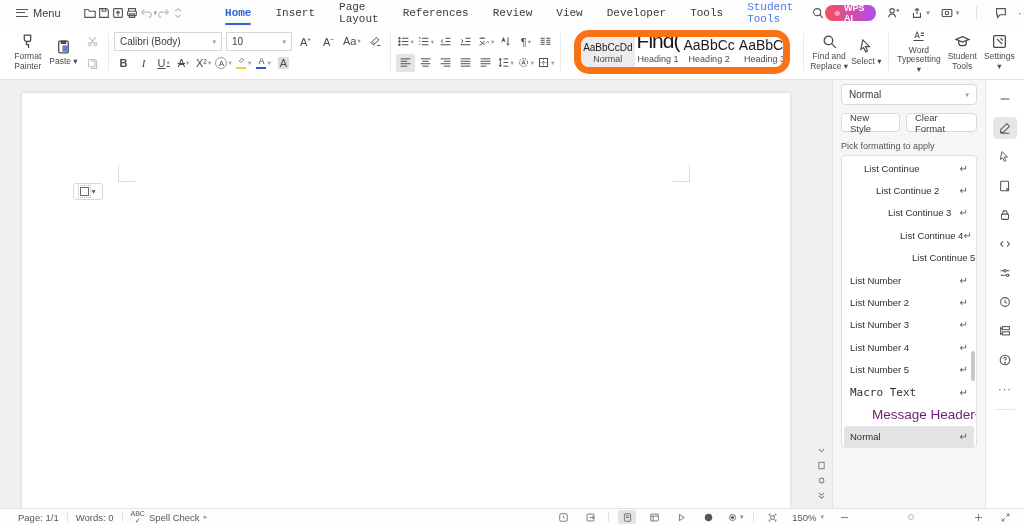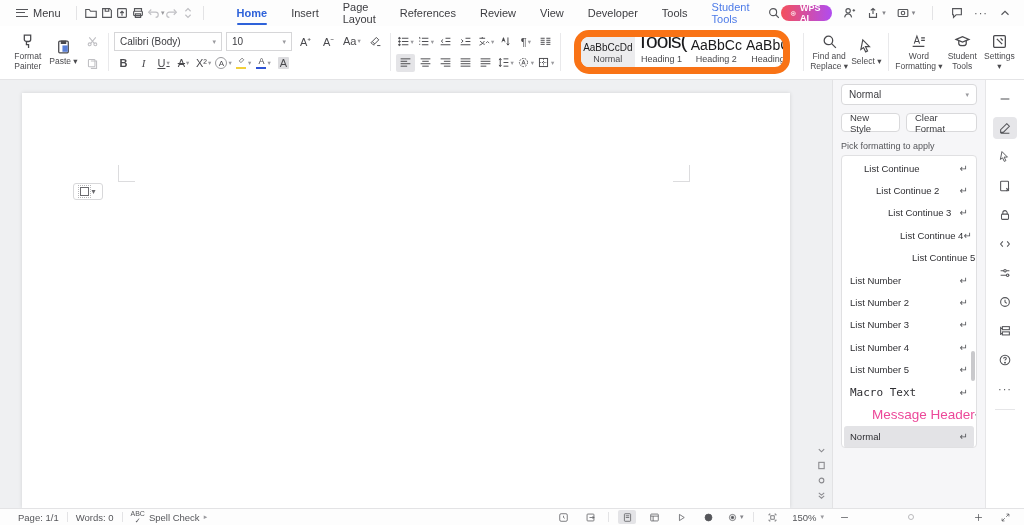--- a/index.html
+++ b/index.html
@@ -9,21 +9,21 @@
   
   .titlebar { position:absolute; left:0; top:0; width:1024px; height:26px; background:#fdfdfd; display:flex; align-items:center; padding:0 8px; }
   .menu-btn { display:flex; align-items:center; gap:5px; font-size:11px; color:#3c3c40; padding:0 8px; }
   .hamburger { width:12px; height:8px; border-top:1.4px solid #55565a; border-bottom:1.4px solid #55565a; position:relative; }
   .hamburger:before { content:""; position:absolute; left:0; right:3px; top:2.4px; border-top:1.4px solid #55565a; }
   .vdiv { width:1px; height:14px; background:#e3e3e5; margin:0 7px; }
   .qicon { width:22px; height:18px; display:flex; align-items:center; justify-content:center; color:#55565a; }
   .qicon svg { width:14px; height:14px; stroke:#55565a; fill:none; stroke-width:1.3; }
   .qicon.disabled svg { stroke:#bfbfc3; }
   .qicon .dd { font-size:7px; color:#9a9a9e; margin-left:1px; }
-  .tabs { display:flex; align-items:center; margin-left:14px; height:26px; }
+  .tabs { display:flex; align-items:center; margin-left:14px; height:26px;font-family:Liberation Mono, monospace; }
   .tab { font-size:11px; padding:0 12px; height:26px; display:flex; align-items:center; position:relative; color:#3c3c40; }
   .tab.active { color:#2e62d9; font-weight:bold; }
   .tab.active:after { content:""; position:absolute; left:12px; right:12px; bottom:1px; height:2px; background:#2e62d9; border-radius:1px; }
   .tab.accent { color:#4d7be8; }
   .tab-search { margin-left:6px; }
   .tbar-right { margin-left:auto; display:flex; align-items:center; gap:10px; padding-right:4px; }
   .wpsai { height:16px; padding:0 9px; border-radius:8px; background:linear-gradient(90deg,#f4505c,#b04cf0); color:#fff; font-size:9px; display:flex; align-items:center; gap:3px; font-weight:bold; }
   .ticon { display:flex; align-items:center; color:#55565a; }
   .ticon svg { width:14px; height:14px; stroke:#55565a; fill:none; stroke-width:1.3; }
   .ddv { font-size:7px; color:#85858a; margin-left:2px; }
@@ -81,21 +81,21 @@
   .pbtns { display:flex; gap:6px; margin-bottom:9px; }
   .pbtn { height:19px; background:#fff; border:1px solid #d9d9db; border-radius:4px; font-size:9.5px; color:#3c3c40; display:flex; align-items:center; padding:0 8px; }
   .phint { font-size:9px; color:#55565a; margin-bottom:4px; }
   .stylelist { position:relative; background:#fff; border:1px solid #e0e0e2; border-radius:4px; height:293px; overflow:hidden; padding:1px 2px; }
   .srow { height:22.4px; display:flex; align-items:center; font-size:9.5px; color:#2f2f33; padding:0 6px; border-radius:3px; position:relative; }
   .srow .nm { white-space:nowrap; }
   .srow .ret { margin-left:auto; color:#55565a; font-size:10px; }
   .srow.selected { background:#e3e3e6; }
   .i1 .nm{margin-left:14px;} .i2 .nm{margin-left:26px;} .i3 .nm{margin-left:38px;} .i4 .nm{margin-left:50px;} .i5 .nm{margin-left:62px;}
   .mono .nm { font-family:"DejaVu Sans Mono", monospace; font-size:11px; }
-  .mhead .nm { font-size:13.5px; margin-left:22px; color:#ec4899; }
+  .mhead .nm { font-size:13.5px; margin-left:22px; color:#701a75; }
   .plist-scroll { position:absolute; right:1px; top:195px; width:4px; height:30px; background:#c9c9cc; border-radius:2px; }
 
   
   .rightbar { position:absolute; left:985px; top:80px; width:39px; height:428px; background:#fff; border-left:1px solid #e6e6e8; display:flex; flex-direction:column; align-items:center; padding-top:8px; gap:7px; }
   .ricon { width:24px; height:22px; display:flex; align-items:center; justify-content:center; border-radius:4px; color:#55565a; }
   .ricon svg { width:14px; height:14px; stroke:#55565a; fill:none; stroke-width:1.2; }
   .ricon.active { background:#e6e6e9; }
   .rbar-div { width:20px; height:1px; background:#e6e6e8; margin-top:2px; }
 
   
@@ -427,21 +427,21 @@
     </div>
   </div>
   <div class="rdiv"></div>
 
   <div class="gallery">
     <div class="gcell selected">
       <span class="gprev" style="font-size:10px;">AaBbCcDd</span>
       <span class="glabel">Normal</span>
     </div>
     <div class="gcell">
-      <span class="gprev" style="font-size:21px;letter-spacing:-1px;">Tools(</span>
+      <span class="gprev" style="font-size:21px;letter-spacing:-1px;">Find(</span>
       <span class="glabel">Heading 1</span>
     </div>
     <div class="gcell">
       <span class="gprev" style="font-size:14px;">AaBbCc</span>
       <span class="glabel">Heading 2</span>
     </div>
     <div class="gcell">
       <span class="gprev" style="font-size:14px;">AaBbCc</span>
       <span class="glabel">Heading 3</span>
     </div>
@@ -466,21 +466,21 @@
       </svg>
     <span><span>Select</span> ▾</span>
   </div>
   <div class="rdiv"></div>
 
   <div class="bigbtn" style="width:64px;">
     <svg viewBox="0 0 16 16">
         <path d="M4 10L6.5 3 9 10M4.8 8h3.4" stroke-width="1"></path>
         <path d="M10.5 4.5h3.5M10.5 7h3.5M2.5 12.5h11"></path>
       </svg>
-    <span><span>Word Formatting</span> ▾</span>
+    <span><span>Word Typesetting</span> ▾</span>
   </div>
   <div class="bigbtn" style="width:48px;">
     <svg viewBox="0 0 16 16">
         <path d="M2 6l6-2.5L14 6l-6 2.5z"></path>
         <path d="M4.5 7.5V10c0 1 1.6 1.8 3.5 1.8s3.5-.8 3.5-1.8V7.5"></path>
       </svg>
     <span>Student Tools</span>
   </div>
   <div class="bigbtn" style="width:48px;">
     <svg viewBox="0 0 16 16">

